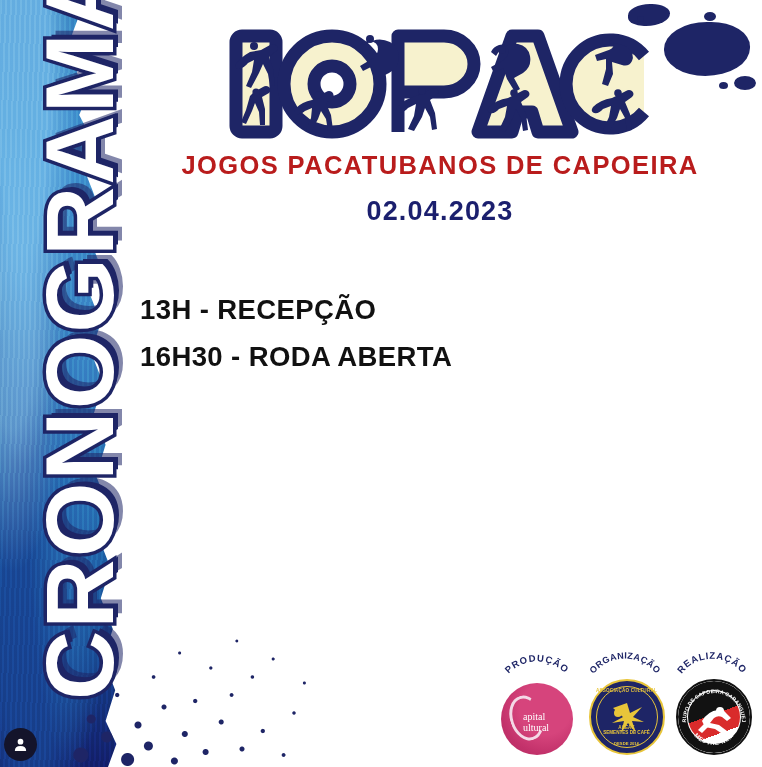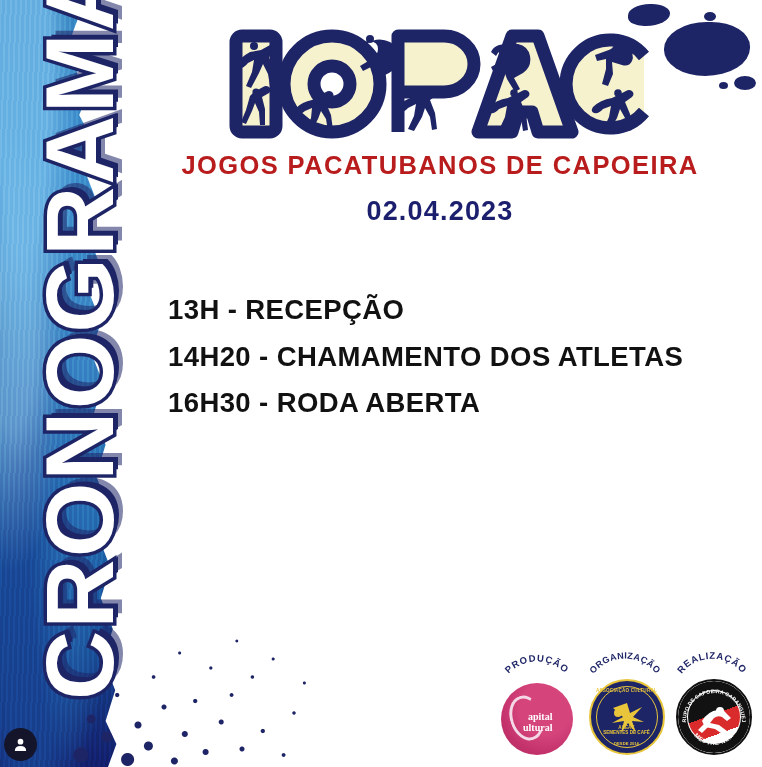--- a/index.html
+++ b/index.html
@@ -81,38 +81,38 @@
   .logo-block{position:absolute;left:140px;top:22px;width:600px;text-align:center;}
   .logo-svg{display:block;margin:0 auto;}
   .logo-sub{margin-top:4px;font-size:25.5px;font-weight:bold;color:#b91c1c;
      letter-spacing:1.4px;white-space:nowrap;}
   .logo-date{margin-top:16px;font-size:27px;font-weight:bold;color:#1b1f6e;
      letter-spacing:1.2px;}
 
   
   .schedule{position:absolute;left:140px;top:296px;width:600px;}
   .sched-row{font-size:27.5px;font-weight:bold;color:#111111;letter-spacing:.4px;
-     line-height:1;margin-bottom:19px;white-space:nowrap;margin-left:28px;}
+     line-height:1;margin-bottom:19px;white-space:nowrap;}
   .sched-row.indent{padding-left:118px;}
 
   
   .sponsors{position:absolute;left:497px;bottom:12px;width:255px;height:112px;
      display:flex;align-items:flex-end;justify-content:space-between;}
   .sponsor{position:relative;width:80px;height:104px;}
   .sponsor .arc-label{position:absolute;top:0;left:0;width:80px;height:34px;}
   .sponsor .mark{position:absolute;bottom:0;left:4px;width:72px;height:72px;border-radius:50%;}
 
   
   .mark-capital{background:#c9356b;
      background:radial-gradient(circle at 62% 36%, #d6447c 0 40%, #c2316a 70%, #b32a60 100%);}
   .cc-c{position:absolute;left:9px;top:12px;width:27px;height:40px;
      border:3.5px solid #f4d8e6;border-right-color:transparent;border-radius:50%;
      transform:rotate(-18deg);}
   .cc-txt{position:absolute;left:22px;top:28px;color:#ffffff;font-size:10px;
-     font-weight:bold;line-height:11px;font-family:"Liberation Serif",serif;text-align:right;}
+     font-weight:normal;line-height:11px;font-family:"Liberation Serif",serif;}
 
   
   .mark-org{background:#1e2566;border:2px solid #e8c53a;}
   .org-inner{position:absolute;inset:5px;border-radius:50%;border:1.4px solid #e8c53a;}
   .org-top{position:absolute;top:7px;left:0;right:0;text-align:center;color:#e8c53a;
      font-size:4.6px;font-weight:bold;letter-spacing:.2px;}
   .org-bot{position:absolute;bottom:7px;left:0;right:0;text-align:center;color:#e8c53a;
      font-size:4.2px;font-weight:bold;}
   .org-name{position:absolute;bottom:17px;left:0;right:0;text-align:center;color:#e8c53a;
      font-size:4.6px;font-weight:bold;line-height:5.6px;}
@@ -182,21 +182,20 @@
         <circle cx="398" cy="71" r="3.8"></circle>
       </g>
     </svg>
 
     <div class="logo-sub">JOGOS PACATUBANOS DE CAPOEIRA</div>
     <div class="logo-date">02.04.2023</div>
   </div>
 
   <div class="schedule">
     <div class="sched-row">13H - RECEPÇÃO</div>
-    <div class="sched-row">14H20 - CHAMAMENTO DOS ATLETAS</div>
     <div class="sched-row">16H30 - RODA ABERTA</div>
   </div>
 
   <div class="sponsors">
 
     <div class="sponsor">
       <svg class="arc-label" viewBox="0 0 80 34">
         <defs>
             <path id="arcP" d="M6,32 A36,32 0 0,1 74,32"></path>
           </defs>

